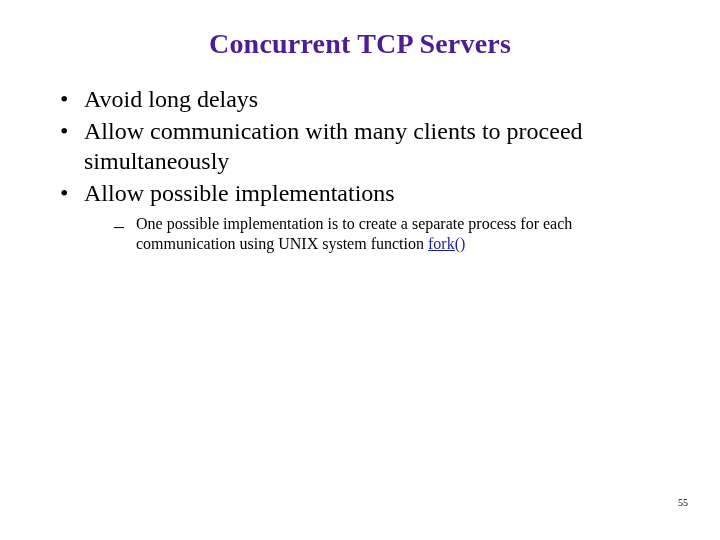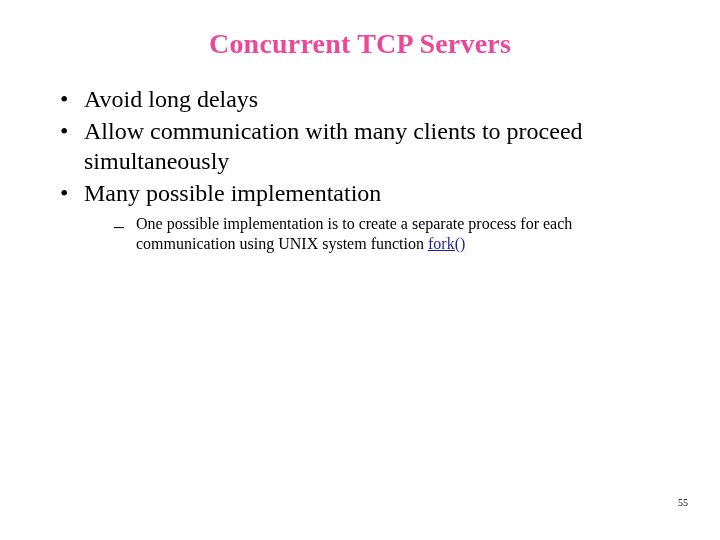--- a/index.html
+++ b/index.html
@@ -17,21 +17,21 @@
     }
     .slide {
       width: 100%;
       height: 100%;
       padding: 28px 50px 0 50px;
     }
     .title {
       text-align: center;
       font-weight: bold;
       font-size: 28px;
-      color: #ec4899;
+      color: #4c1d95;
       margin-bottom: 24px;
       letter-spacing: 0.2px;
     }
     .bullets {
       list-style: none;
       padding-left: 6px;
     }
     .bullets > li {
       position: relative;
       padding-left: 28px;
@@ -83,21 +83,21 @@
   </style>
 </head>
 <body>
 
 <div class="slide">
   <h1 class="title">Concurrent TCP Servers</h1>
   <ul class="bullets">
     <li>Avoid long delays</li>
     <li>Allow communication with many clients to proceed simultaneously</li>
     <li>
-      <span>Many possible implementation</span>
+      <span>Allow possible implementations</span>
       <ul class="sub-bullets">
         <li>
           <span>One possible implementation is to create a separate process for each communication using UNIX system function </span><span class="fork-text">fork()</span>
         </li>
       </ul>
     </li>
   </ul>
 </div>
 
 <div class="page-number">55</div>

